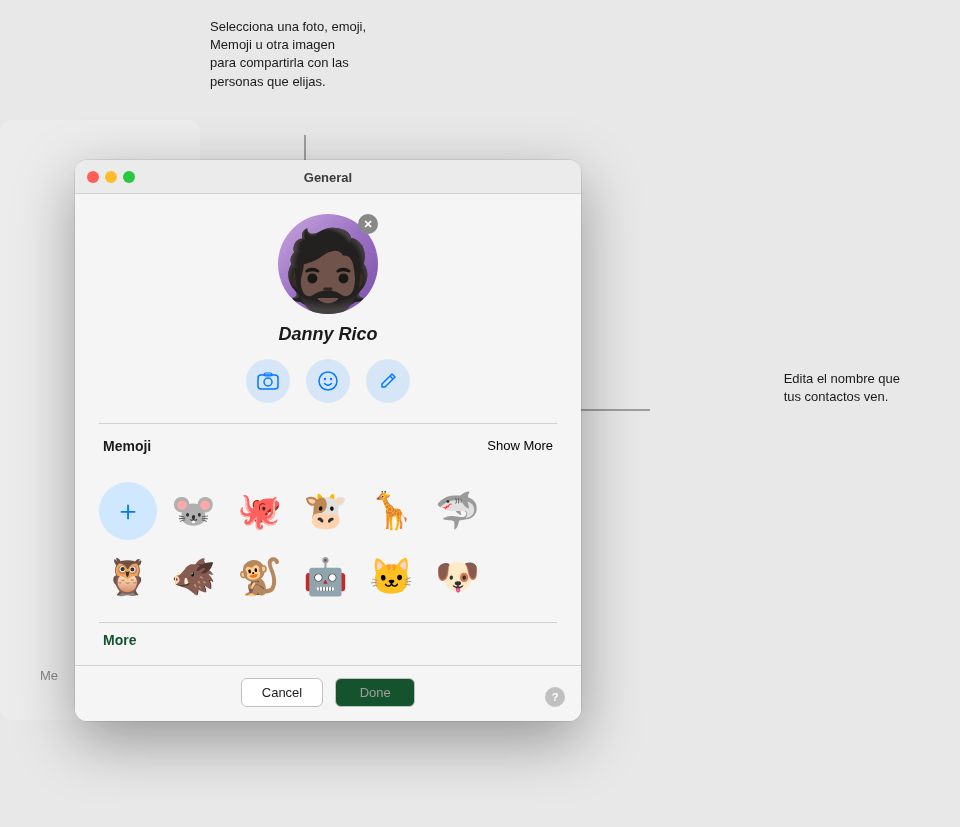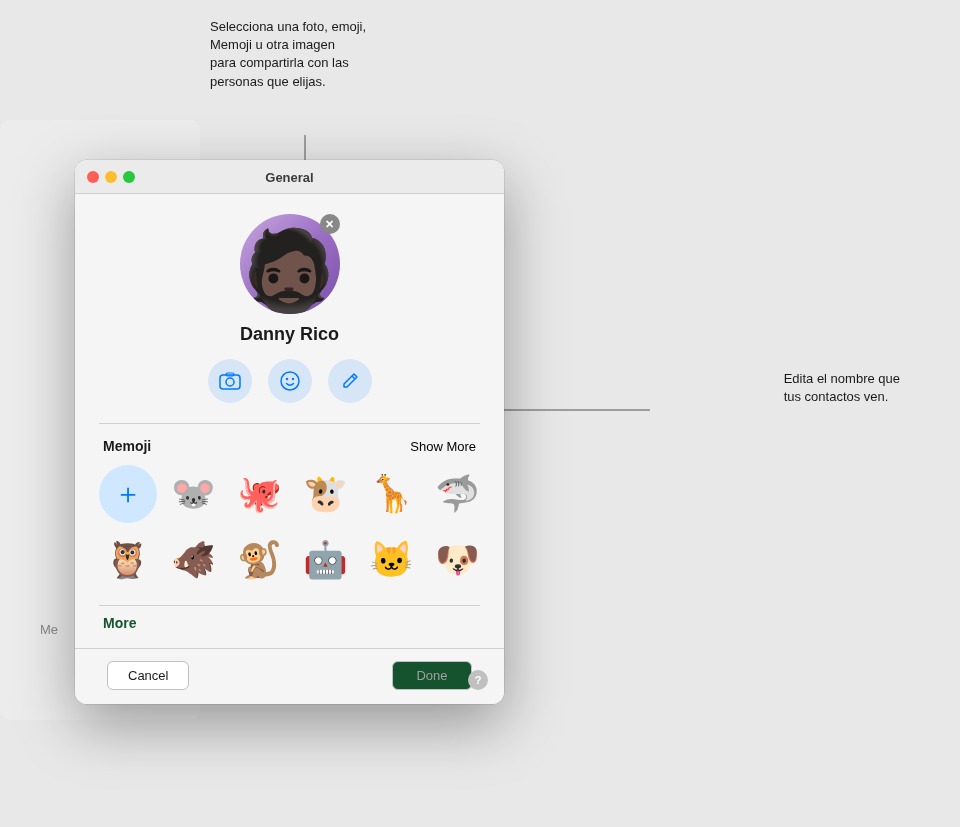--- a/index.html
+++ b/index.html
@@ -54,21 +54,21 @@
       width: 100%;
       height: 100%;
       pointer-events: none;
     }
 
     
     .dialog-window {
       position: absolute;
       top: 160px;
       left: 75px;
-      width: 429px;
+      width: 506px;
       background: #f5f5f5;
       border-radius: 12px;
       box-shadow: 0 20px 60px rgba(0,0,0,0.35), 0 0 0 0.5px rgba(0,0,0,0.15);
       overflow: hidden;
     }
 
     
     .title-bar {
       background: #ebebeb;
       padding: 10px 16px 8px;
@@ -150,20 +150,21 @@
       color: white;
       font-size: 11px;
       font-weight: bold;
     }
 
     .profile-name {
       font-size: 18px;
       font-weight: 700;
       color: #1a1a1a;
       margin-bottom: 14px;
+      font-style: italic;
     }
 
     
     .action-buttons {
       display: flex;
       gap: 16px;
       margin-bottom: 4px;
     }
 
     .action-btn {
@@ -188,22 +189,22 @@
     }
 
     
     .emoji-section {
       padding: 14px 0 8px;
     }
 
     .section-header {
       display: flex;
       justify-content: space-between;
-      align-items: flex-end;
-      margin-bottom: 11px;
+      align-items: flex-start;
+      margin-bottom: 28px;
       padding: 0 4px;
     }
 
     .section-title {
       font-size: 14px;
       font-weight: 700;
       color: #1a1a1a;
     }
 
     .show-more-link {
@@ -249,21 +250,21 @@
     .more-title {
       font-size: 14px;
       font-weight: 700;
       color: #14532d;
     }
 
     
     .dialog-footer {
       padding: 12px 32px 14px;
       display: flex;
-      justify-content: space-between;
+      justify-content: center;
       gap: 12px;
       border-top: 1px solid #d0d0d0;
       margin-top: 8px;
       background: #f5f5f5;
     }
 
     .footer-btn {
       min-width: 80px;
       padding: 6px 20px;
       border-radius: 6px;
@@ -300,21 +301,21 @@
       justify-content: center;
       font-size: 11px;
       font-weight: bold;
       color: white;
       cursor: pointer;
     }
 
     
     .bg-me-label {
       position: absolute;
-      top: 622px;
+      top: 668px;
       left: 40px;
       font-size: 13px;
       color: #888;
     }
   </style>
 </head>
 <body>
 
 <div class="bg-window"></div>
 

